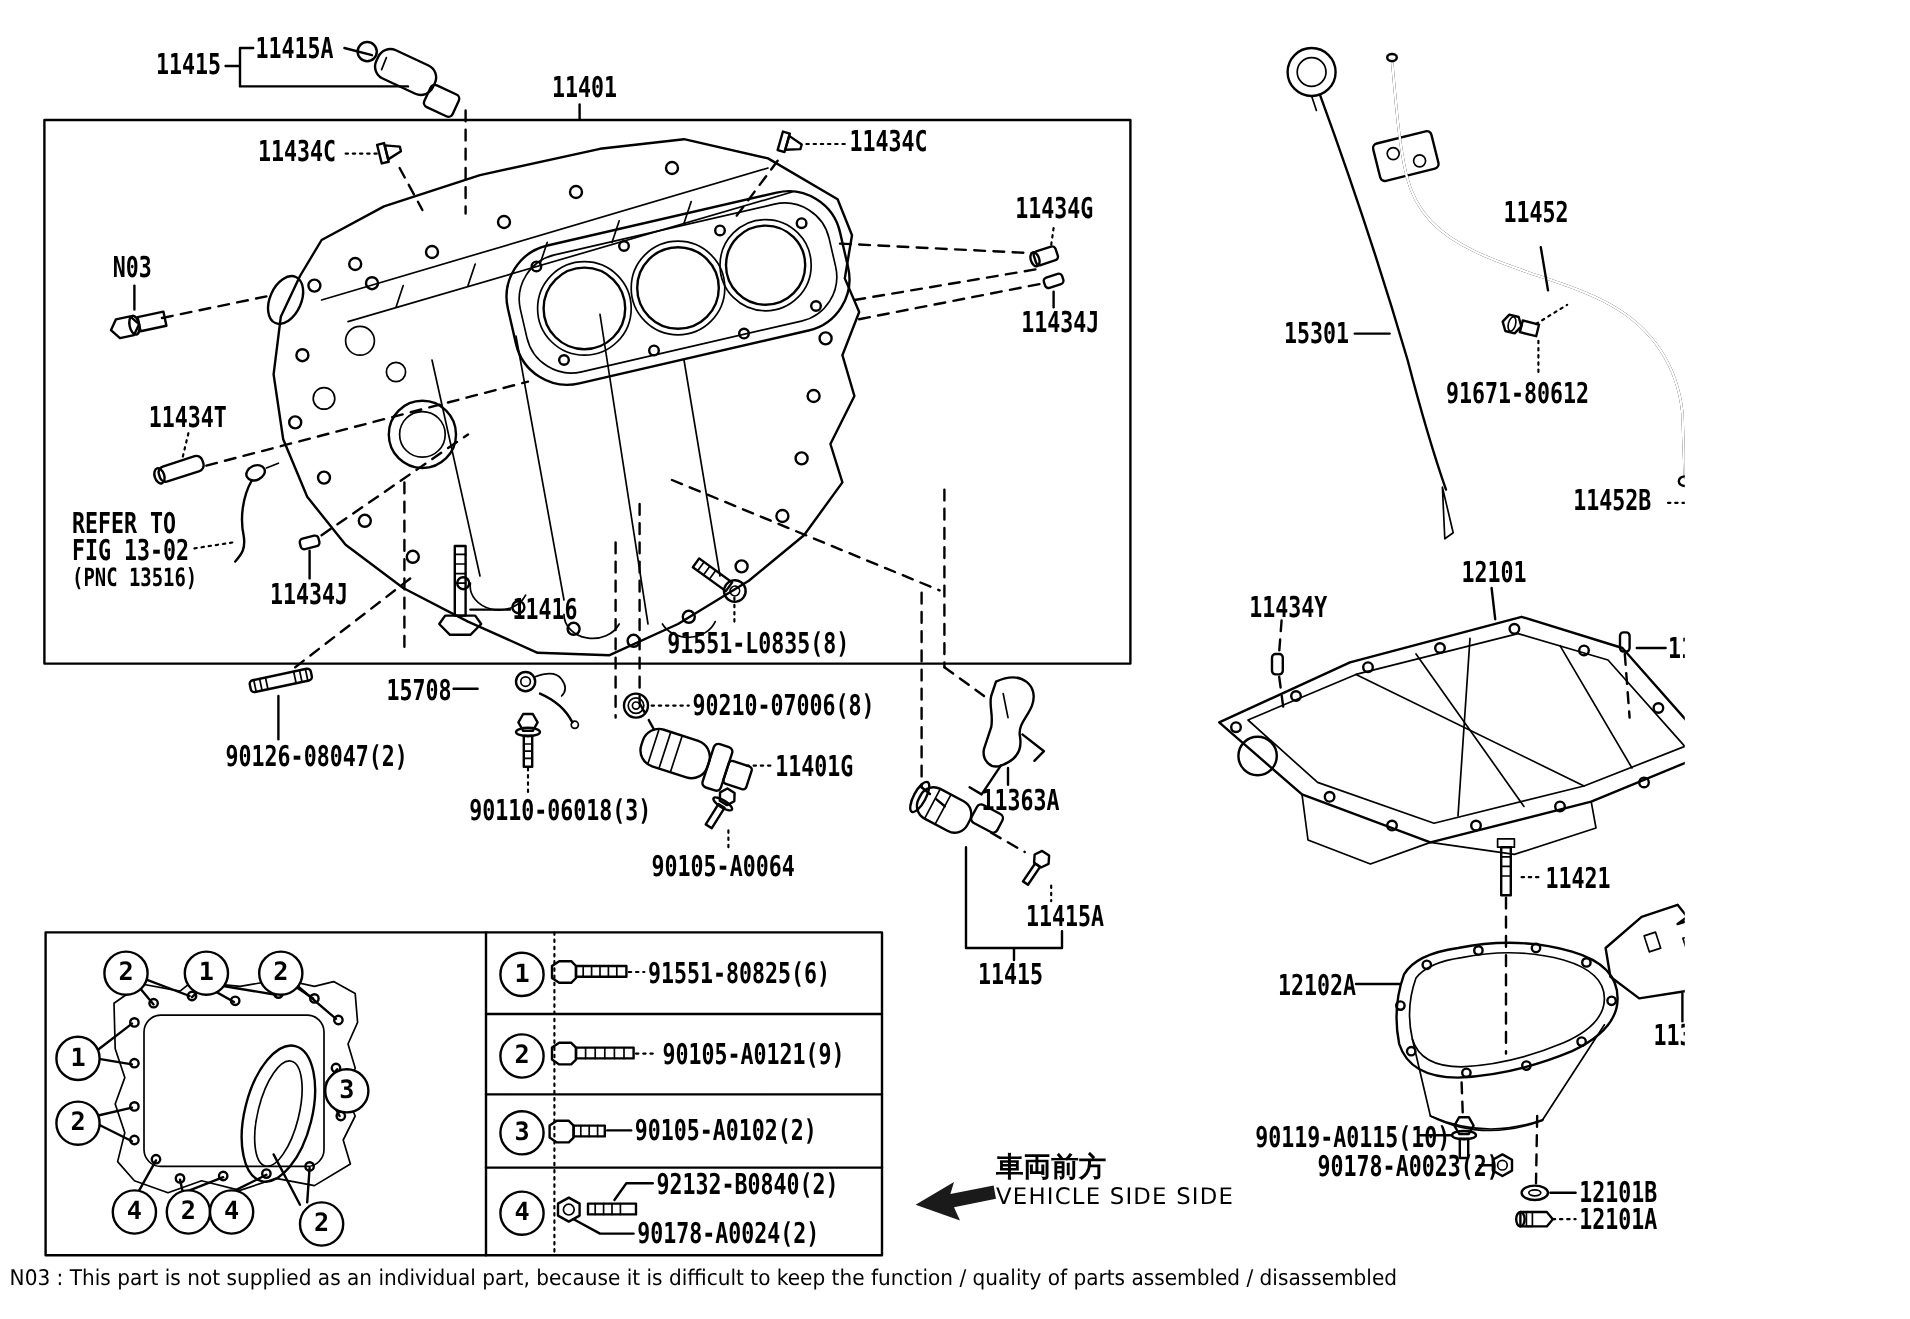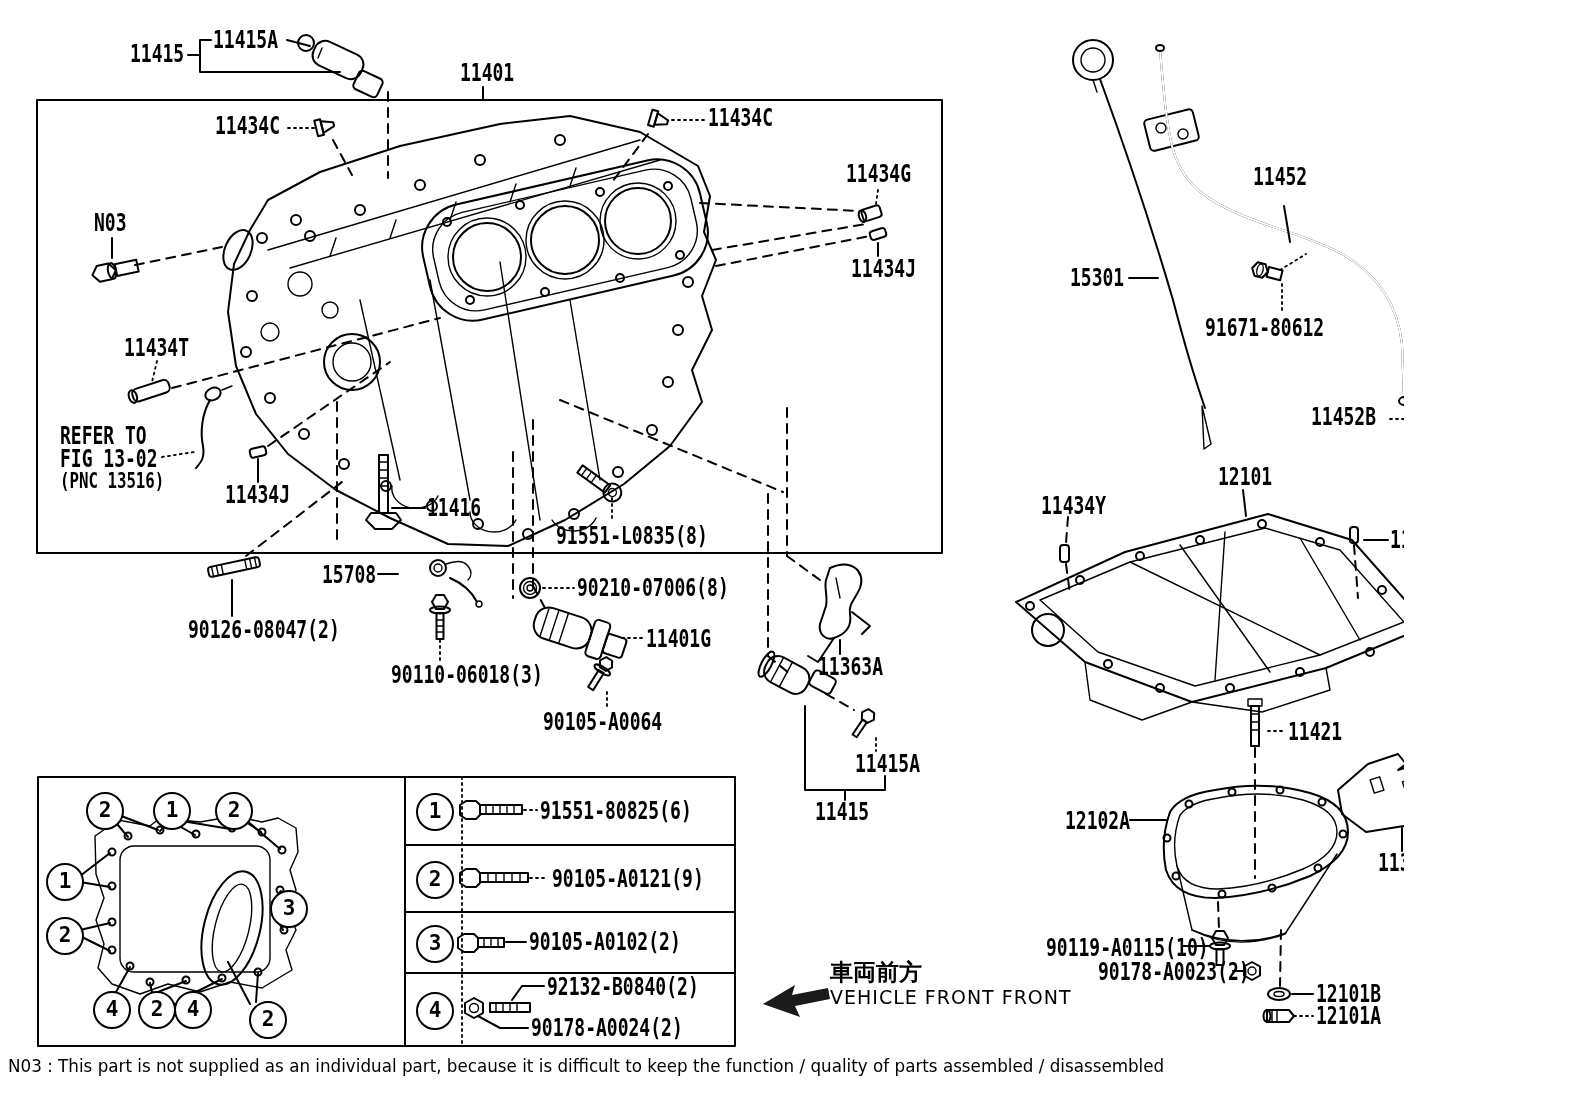--- a/index.html
+++ b/index.html
@@ -569,17 +569,17 @@
   <div class="co" style="left:215px;top:792px;">2</div>
   <div class="co" style="left:46px;top:863px;">1</div>
   <div class="co" style="left:46px;top:917px;">2</div>
   <div class="co" style="left:270px;top:890px;">3</div>
   <div class="co" style="left:93px;top:991px;">4</div>
   <div class="co" style="left:138px;top:991px;">2</div>
   <div class="co" style="left:174px;top:991px;">4</div>
   <div class="co" style="left:249px;top:1001px;">2</div>
 
   <div class="front-jp" style="left:830px;top:957px;">車両前方</div>
-  <div class="front-en" style="left:830px;top:986px;">VEHICLE FRONT FRONT</div>
+  <div class="front-en" style="left:830px;top:986px;">VEHICLE SIDE SIDE</div>
 
   <div class="note" style="left:8px;top:1055px;">N03 : This part is not supplied as an individual part, because it is difficult to keep the function / quality of parts  assembled / disassembled</div>
   <div class="code" style="left:1477px;top:1048px;">116030D</div>
 </div>
 
 </body></html>

